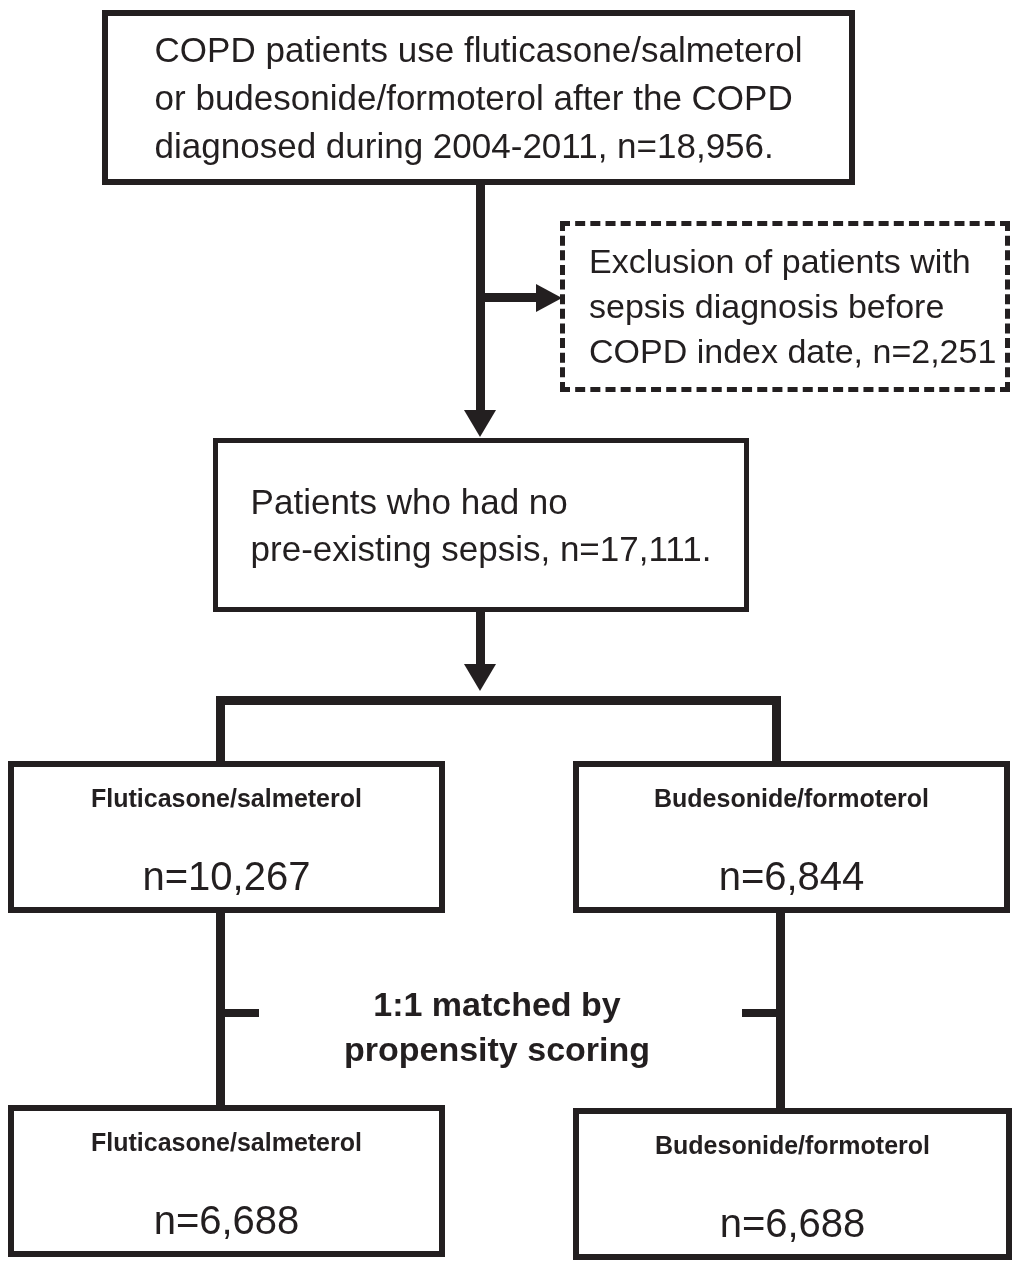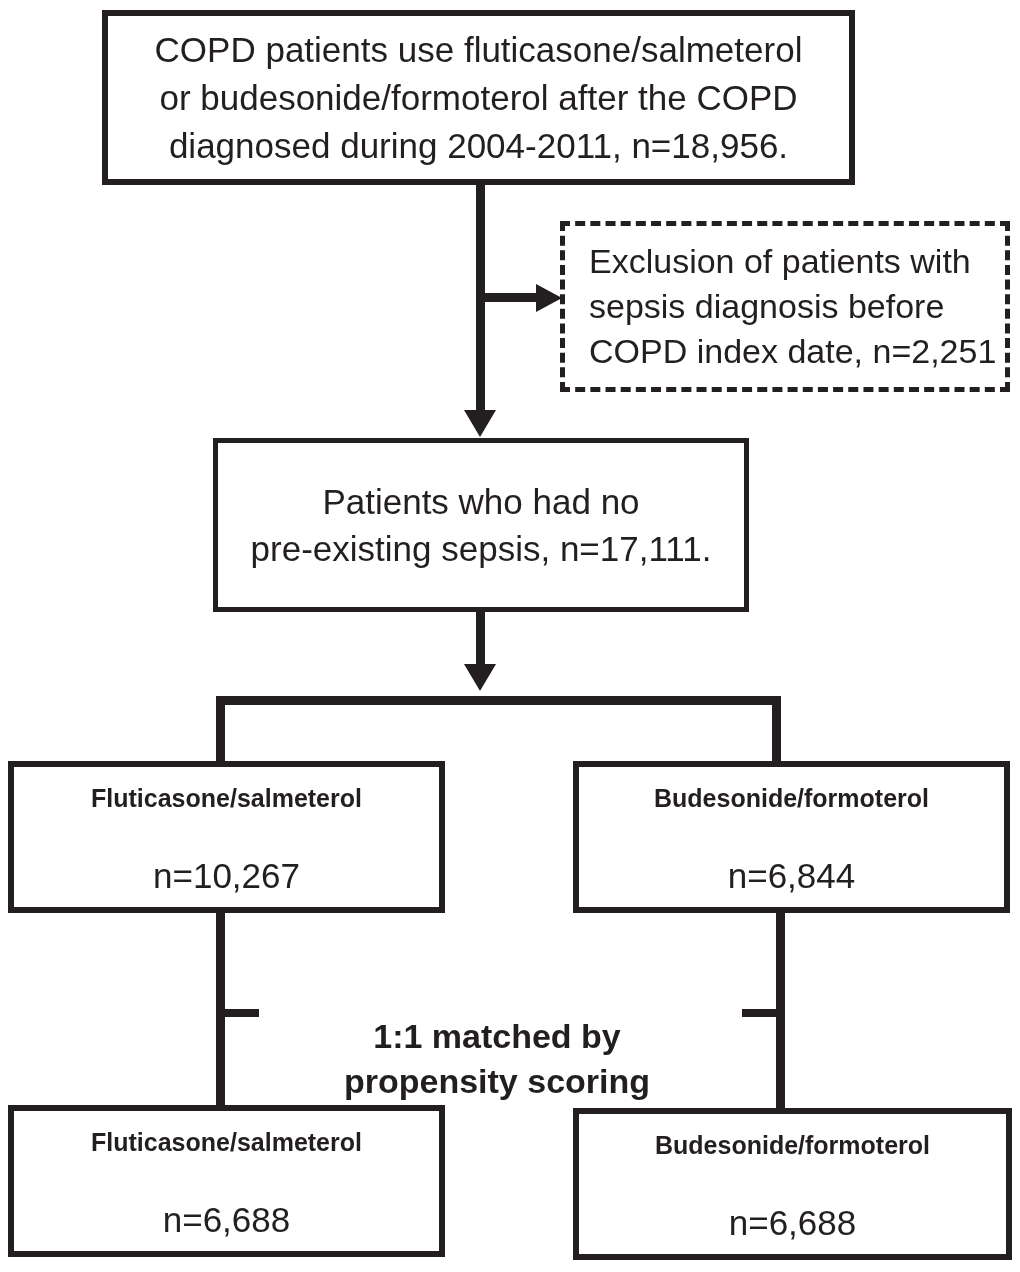--- a/index.html
+++ b/index.html
@@ -18,21 +18,21 @@
   }
   .box {
     position: absolute;
     box-sizing: border-box;
     background: #ffffff;
     border: 5px solid #231f20;
     display: flex;
     flex-direction: column;
     align-items: center;
     justify-content: center;
-    text-align: center;
+    text-align: left;
   }
   .box.thick { border-width: 6px; }
   .box.dashed {
     border: 5px dashed #231f20;
     align-items: flex-start;
     text-align: left;
     padding-left: 24px;
     padding-right: 6px;
   }
   .box-text {
@@ -40,28 +40,28 @@
     font-size: 34px;
     line-height: 46px;
     letter-spacing: 0px;
   }
   .drug-title {
     font-size: 25px;
     font-weight: bold;
     line-height: 38px;
   }
   .n-label {
-    font-size: 35px;
+    font-size: 40px;
     line-height: 38px;
     margin-top: 40px;
   }
   .match-label {
     position: absolute;
     left: 297px;
-    top: 1014px;
+    top: 982px;
     width: 400px;
     text-align: center;
     font-size: 34px;
     font-weight: bold;
     line-height: 45px;
     white-space: pre-line;
   }
   .line {
     position: absolute;
     background: #231f20;

